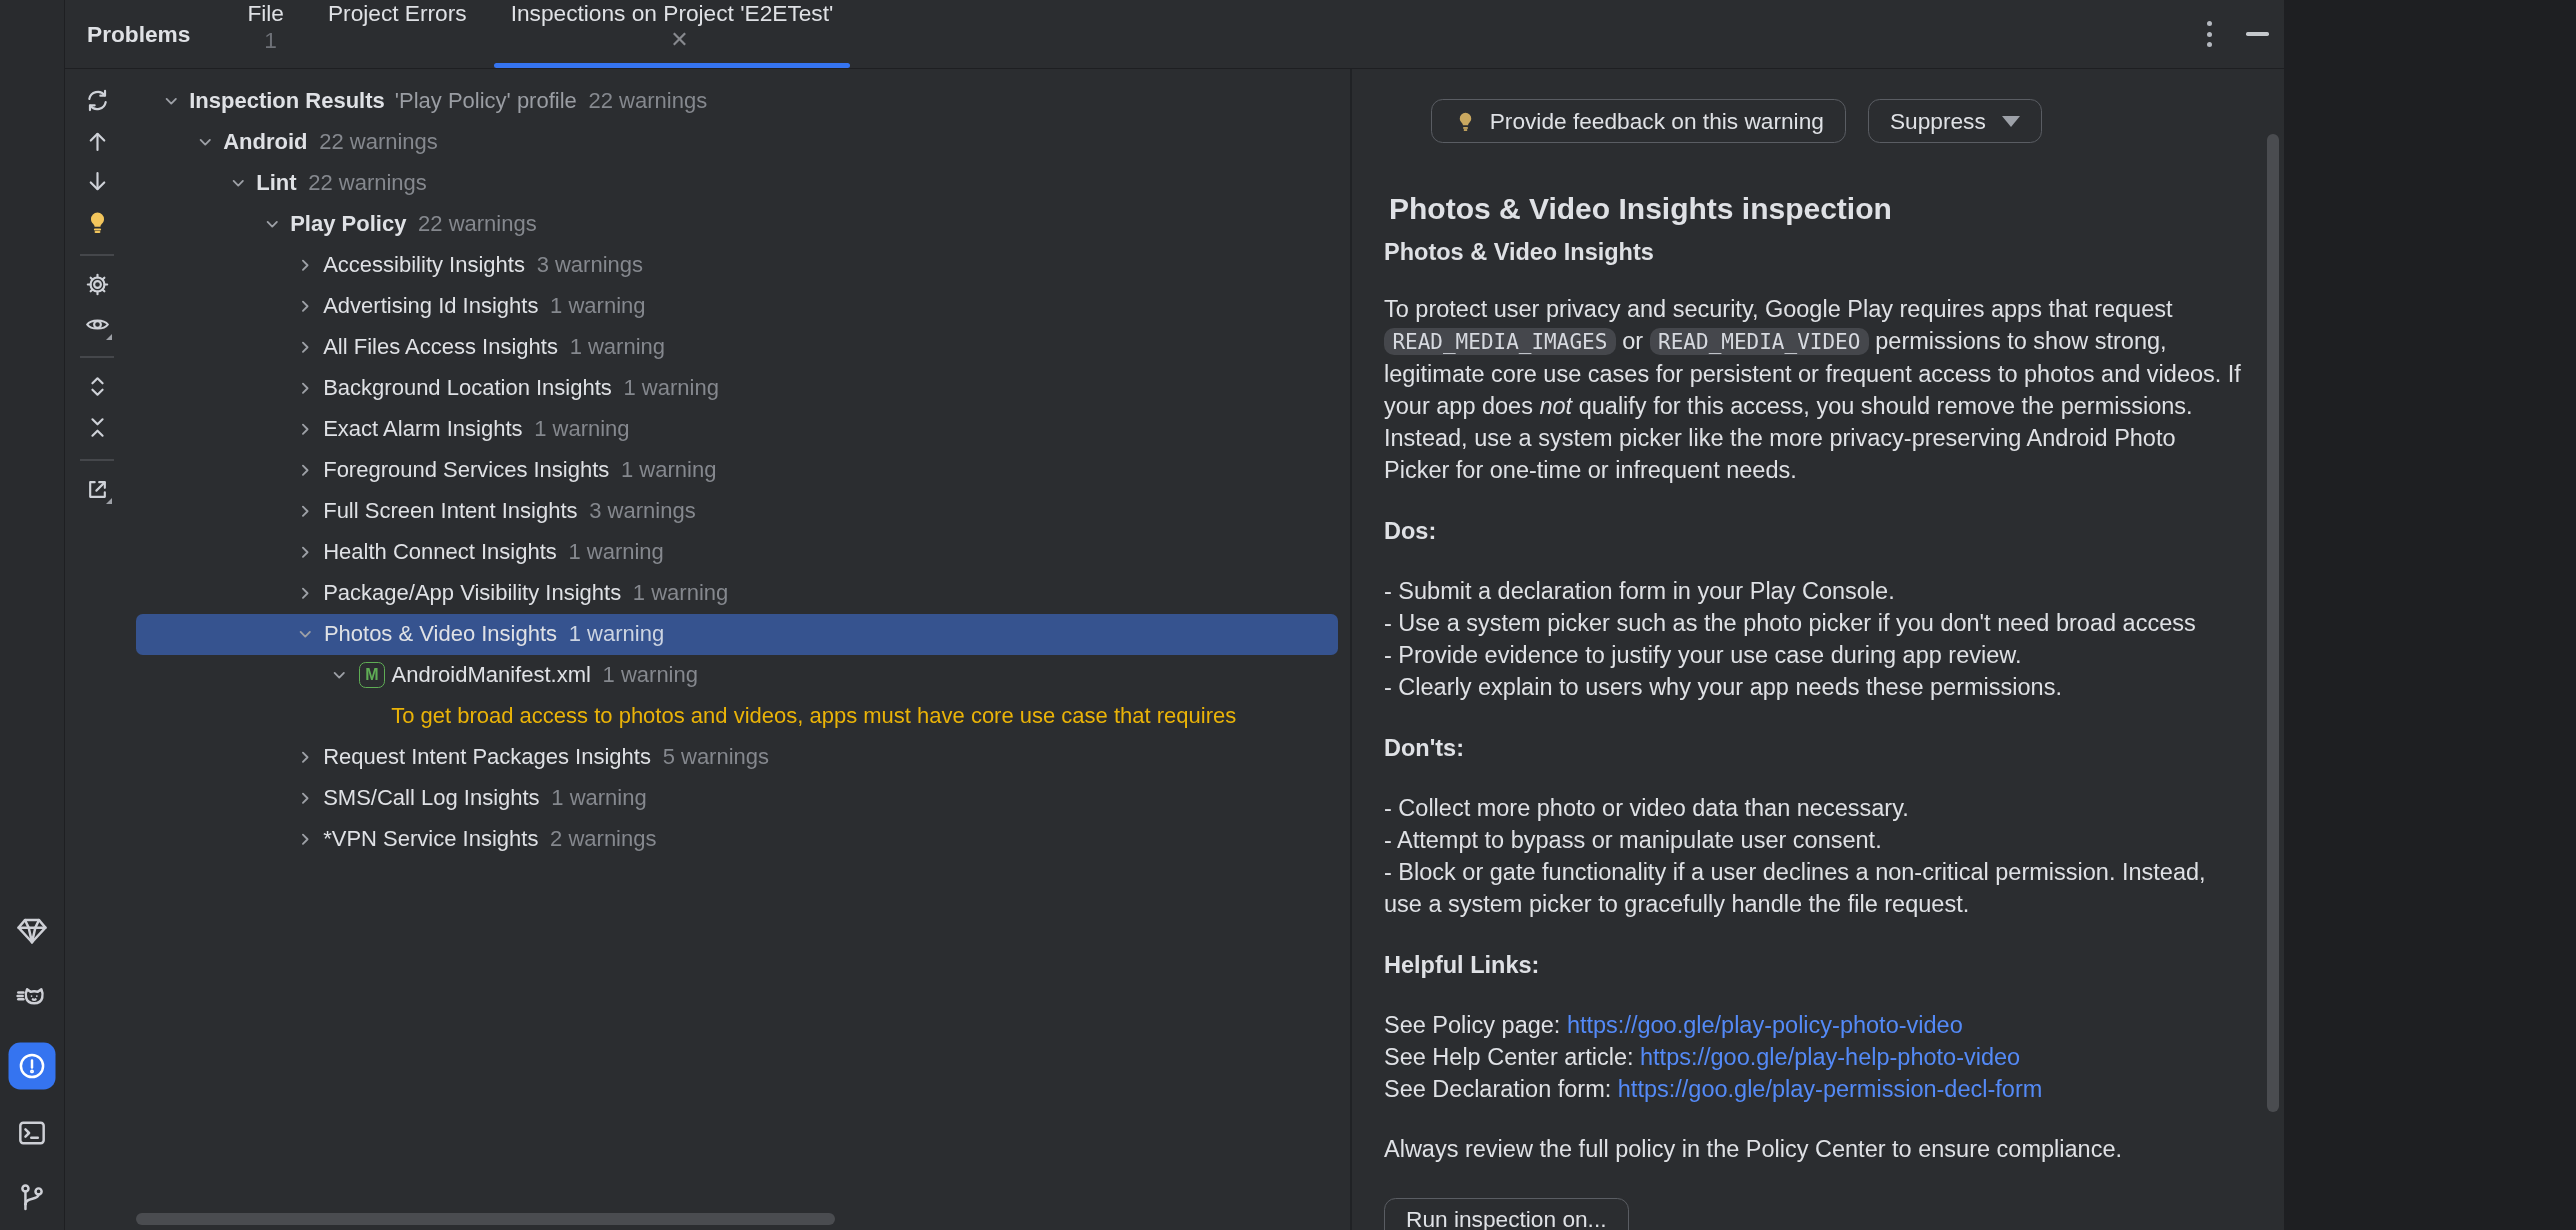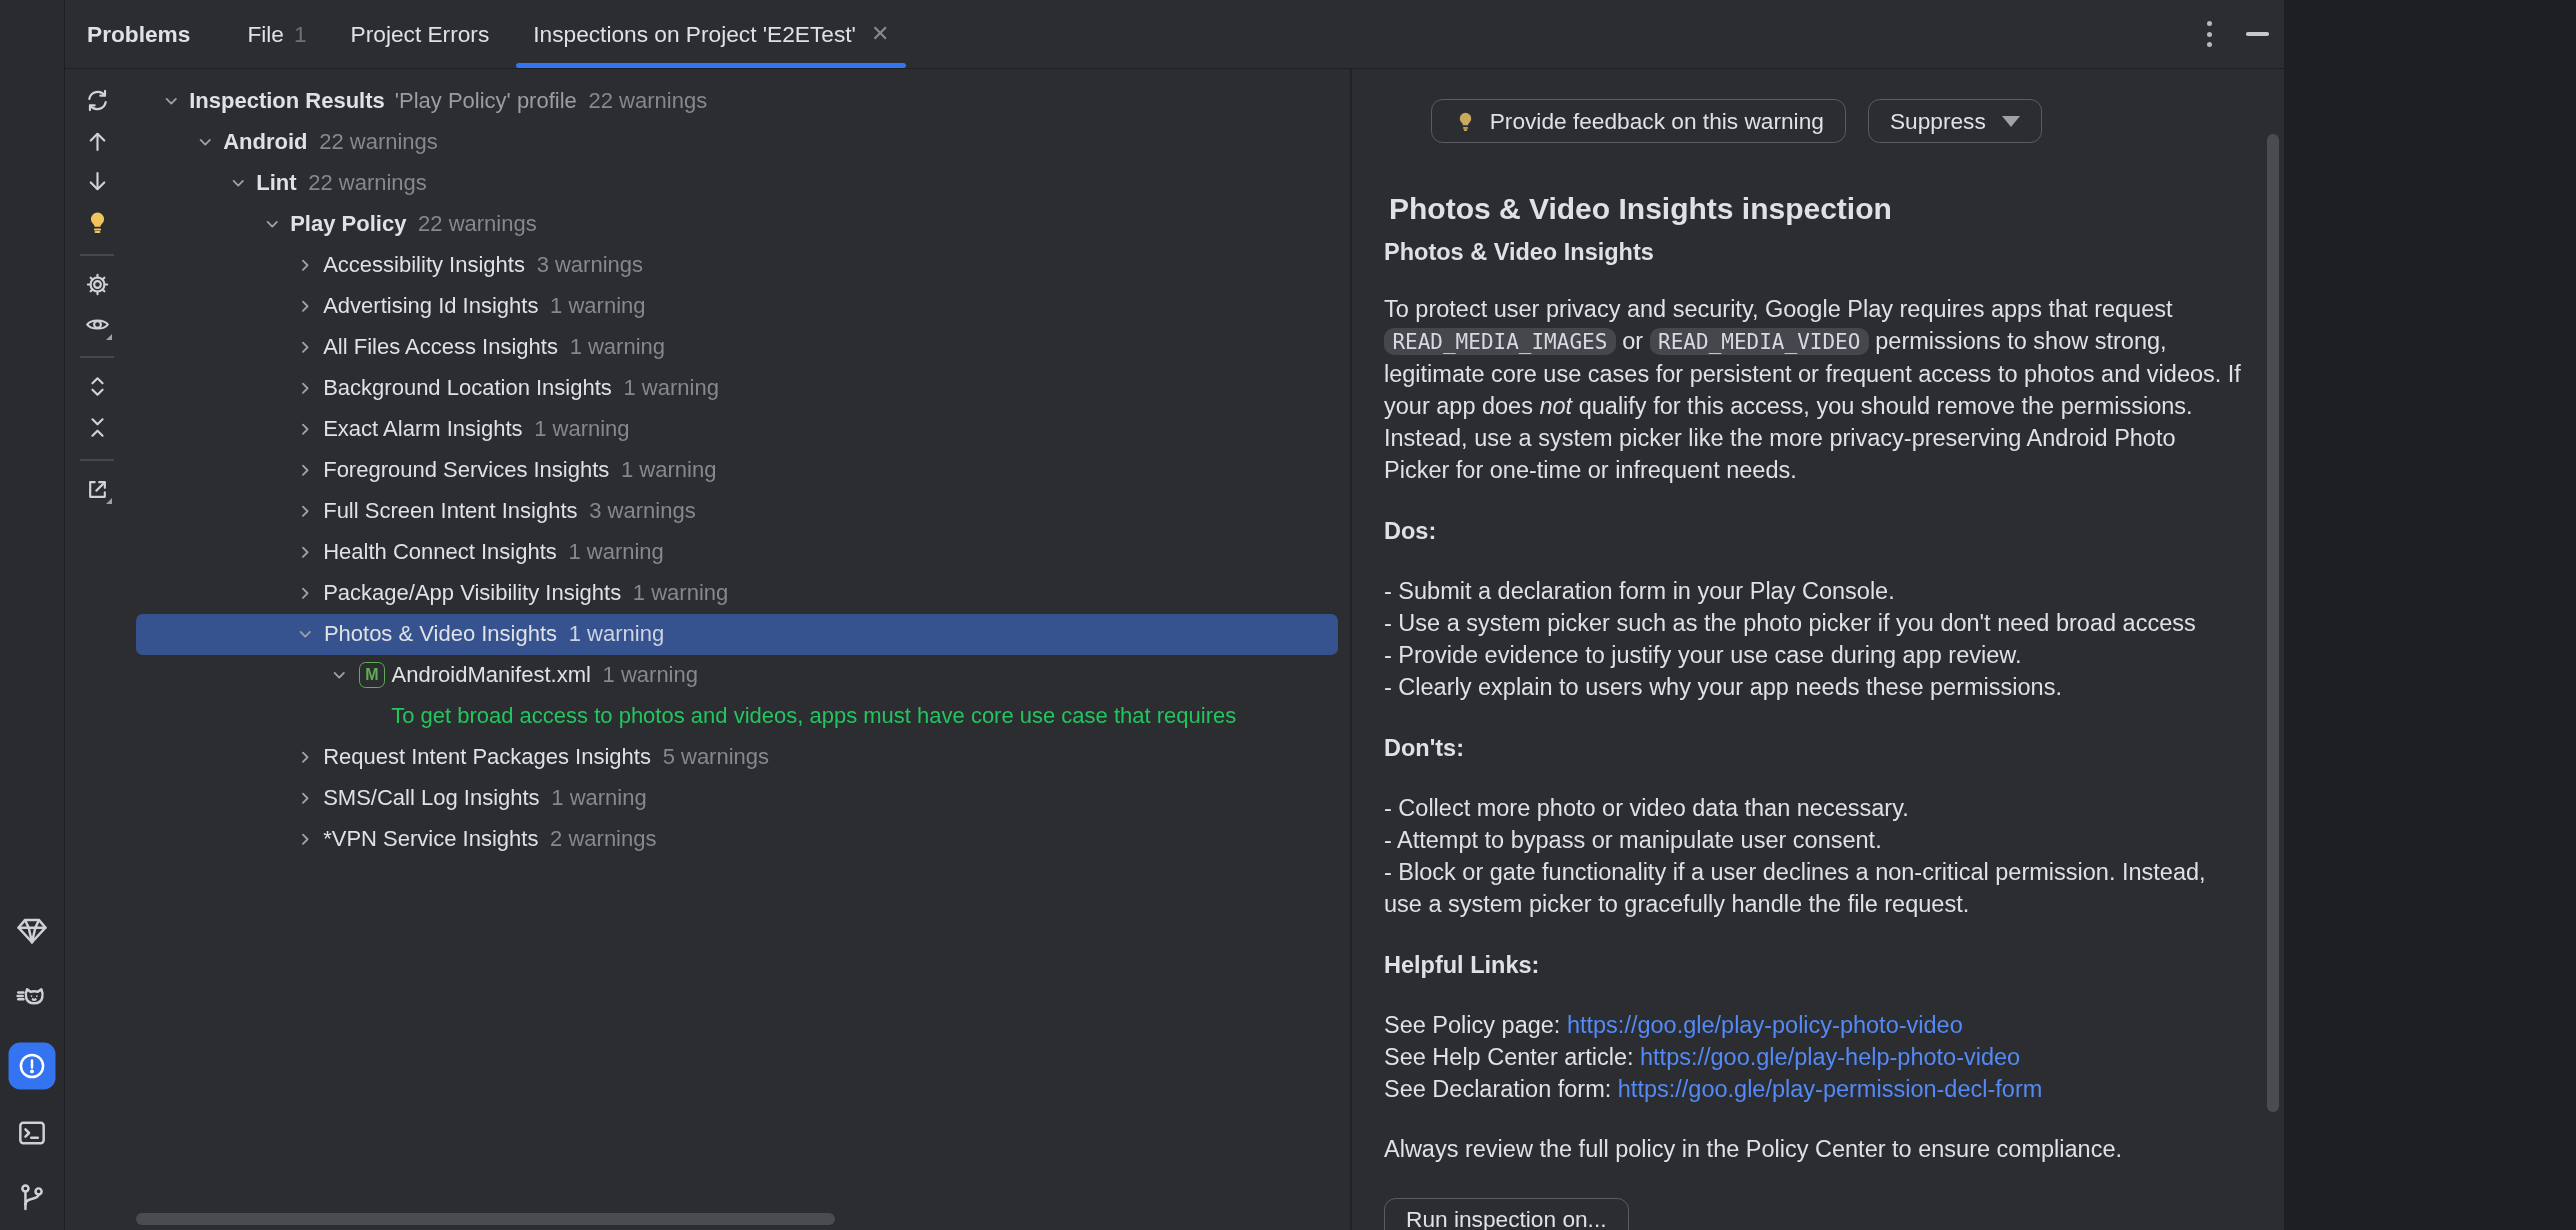--- a/index.html
+++ b/index.html
@@ -17,21 +17,21 @@
                      stroke-width:1.7; stroke-linecap:round; stroke-linejoin:round; }
   .stripe-item.active svg { stroke:#ffffff; }
 
   
   .main { flex:1; display:flex; flex-direction:column; min-width:0; }
 
   .tabbar { height:69px; background:#2b2d30; border-bottom:1.7px solid #1e1f22;
             display:flex; align-items:center; flex:none; position:relative; }
   .win-title { font-weight:bold; font-size:22.7px; color:#dfe1e5; margin-left:22px; margin-right:35px; }
   .tab { position:relative; height:100%; display:flex; align-items:center; padding:0 22px;
-         font-size:22.7px; color:#dfe1e5; cursor:default; }
+         font-size:22.7px; color:#dfe1e5; cursor:default;flex-direction:column; }
   .tab .count { color:#6e7177; margin-left:10px; }
   .tab .close { color:#87898e; margin-left:15px; font-size:22px; }
   .tab.active::after { content:""; position:absolute; left:5px; right:5px; bottom:0; height:5px;
                        border-radius:2.5px; background:#3574f0; }
   .tabbar-right { position:absolute; right:15px; top:0; height:100%; display:flex; align-items:center; gap:28.5px; }
   .kebab { display:flex; flex-direction:column; gap:5.9px; padding:5px; }
   .kebab i { width:5px; height:5px; border-radius:50%; background:#b4b8bf; }
   .minimize { width:23.5px; height:3.4px; background:#c5c8cc; border-radius:1.7px; }
 
   .content { flex:1; display:flex; min-height:0; }
@@ -55,21 +55,21 @@
               stroke-linecap:round; stroke-linejoin:round; }
   .chev.down svg { transform:rotate(90deg); }
   .tlabel { color:#dfe1e5; margin-left:6.7px; }
   .tlabel.bold { font-weight:bold; }
   .tsuffix { color:#9a9da3; margin-left:10px; }
   .tcount { color:#85888e; margin-left:11.7px; }
   .trow.selected .tcount { color:#ccd4e2; }
   .micon { width:26px; height:26px; flex:none; border:1.7px solid #5fad55; border-radius:6.7px;
            color:#5fad55; font-size:16px; font-weight:bold; display:flex; align-items:center;
            justify-content:center; margin-left:8.4px; }
-  .tmsg { color:#22c55e; }
+  .tmsg { color:#eab308; }
 
   .hscroll { position:absolute; left:71px; bottom:5px; width:699px; height:11.7px;
              background:#4a4c50; border-radius:5.9px; }
 
   
   .right-pane { flex:1; min-width:0; background:#2b2d30; border-left:2.5px solid #202225;
                 position:relative; padding:30px 39px 0 32px; overflow:hidden; }
   .btn-row { display:flex; gap:22px; margin-bottom:49px;padding-left:47px; }
   .btn { height:44px; display:inline-flex; align-items:center; gap:11.7px; padding:0 21px;
          border:1.7px solid #5a5d63; border-radius:11.7px; background:transparent;

